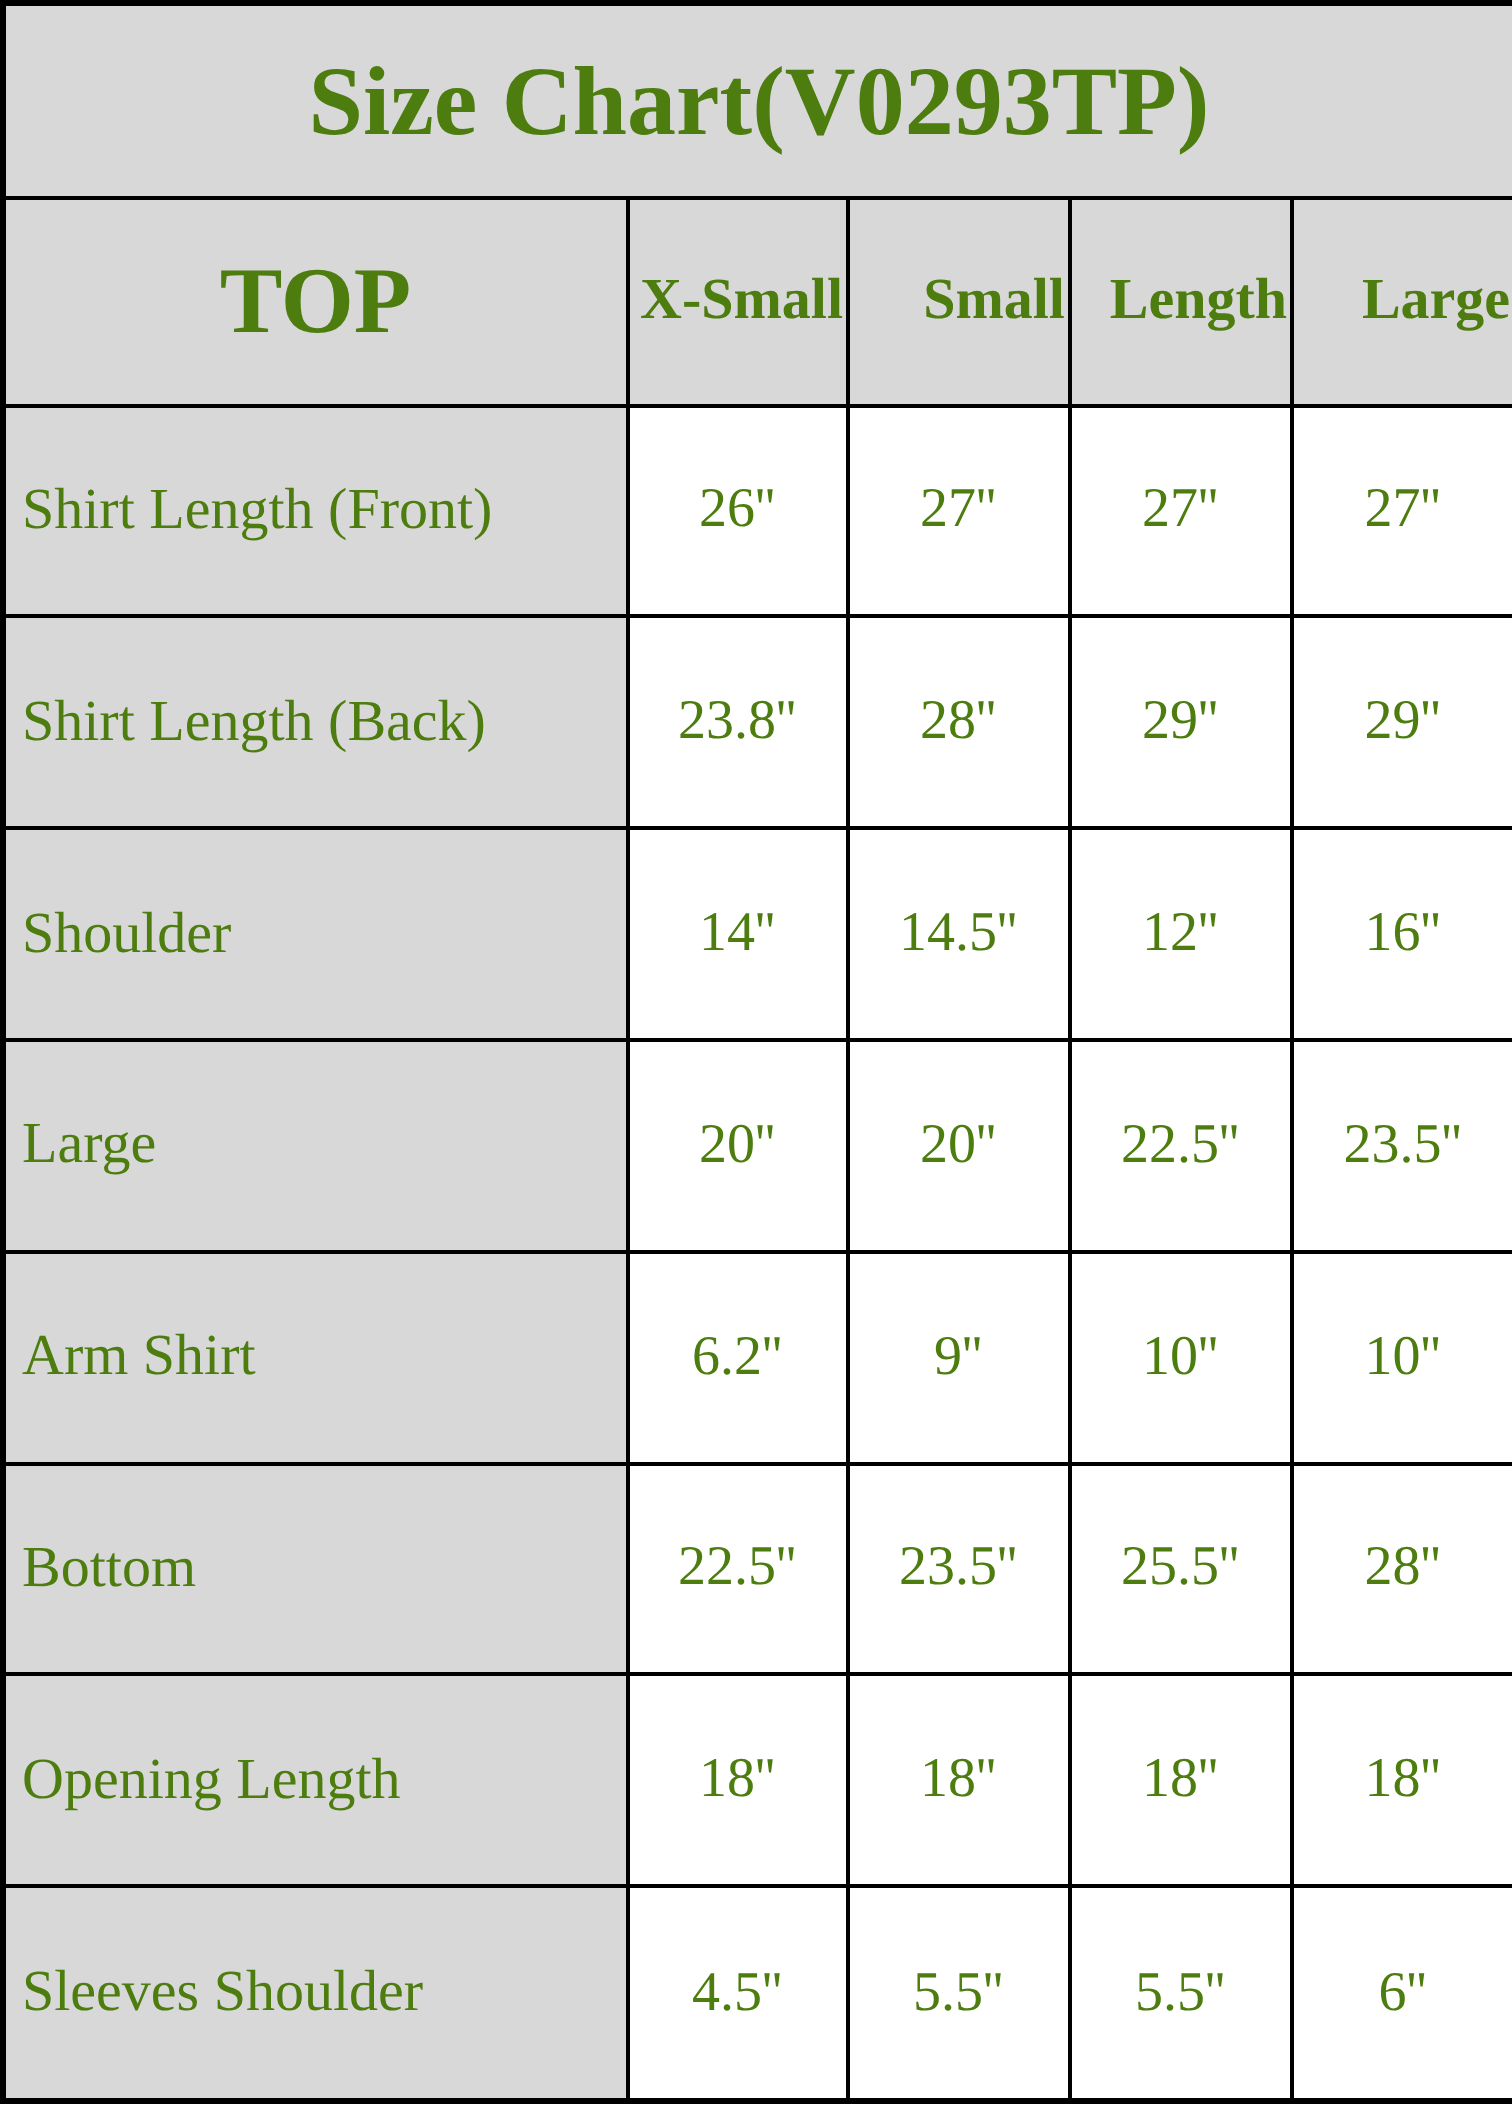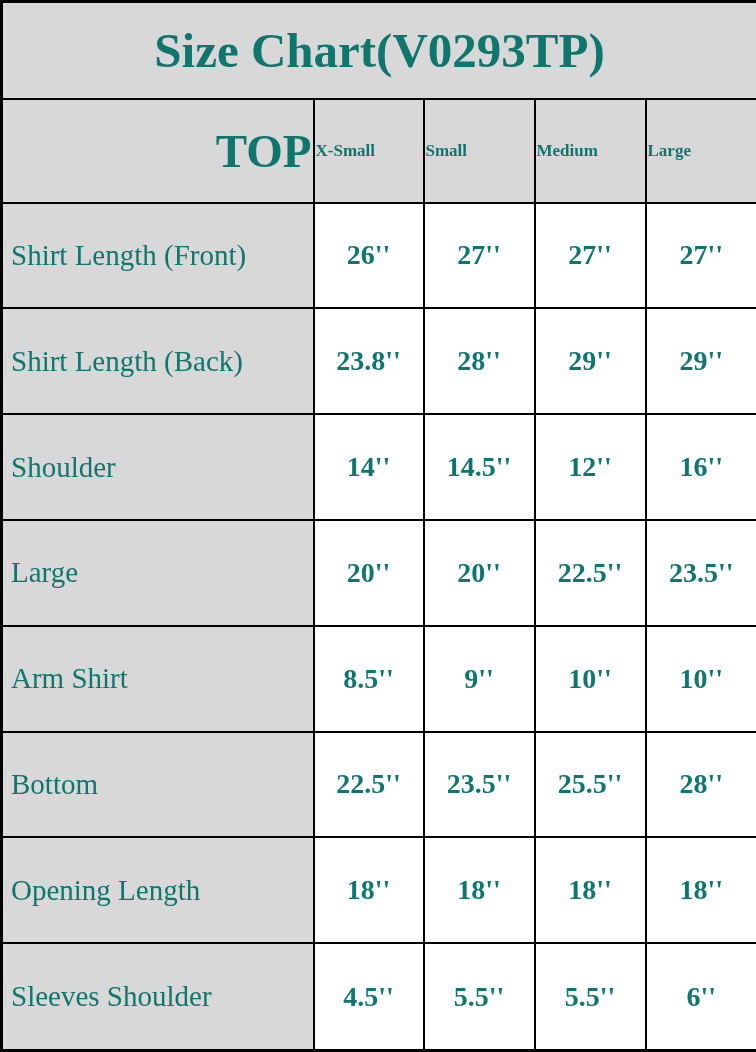--- a/index.html
+++ b/index.html
@@ -5,21 +5,21 @@
   html, body {
     margin: 0;
     padding: 0;
     background: #ffffff;
   }
   .sheet {
     width: 756px;
     height: 1052px;
     box-sizing: border-box;
     font-family: "Liberation Serif", serif;
-    color: #0f766e;
+    color: #4d7c0f;
   }
   table.size-chart {
     width: 756px;
     height: 1052px;
     border-collapse: collapse;
     table-layout: fixed;
     border: 3px solid #000000;
   }
   td {
     border: 2px solid #000000;
@@ -31,43 +31,43 @@
   tr.header-row { height: 104px; }
   td.title-cell {
     background: #d8d8d8;
     text-align: center;
     font-weight: bold;
     font-size: 49px;
     letter-spacing: 0px;
   }
   td.corner-cell {
     background: #d8d8d8;
-    text-align: right;
+    text-align: center;
     font-weight: bold;
     font-size: 47px;
   }
   td.size-header-cell {
     background: #d8d8d8;
-    text-align: left;
+    text-align: right;
     font-weight: bold;
-    font-size: 17px;
+    font-size: 29px;
   }
   td.row-label-cell {
     background: #d8d8d8;
     text-align: left;
     padding-left: 8px;
     font-size: 29px;
     font-weight: normal;
     margin-top: 32px;
   }
   td.value-cell {
     background: #ffffff;
     text-align: center;
     font-size: 28px;
-    font-weight: bold;
+    font-weight: normal;
     margin-left: 12px;
   }
 </style>
 </head>
 <body>
 
 <div class="sheet">
   <table class="size-chart">
     <colgroup>
       <col style="width:312px">
@@ -79,21 +79,21 @@
 
     <tbody>
         <tr class="title-row">
       <td class="title-cell" colspan="5">Size Chart(V0293TP)</td>
     </tr>
 
     <tr class="header-row">
       <td class="corner-cell">TOP</td>
       <td class="size-header-cell">X-Small</td>
       <td class="size-header-cell">Small</td>
-      <td class="size-header-cell">Medium</td>
+      <td class="size-header-cell">Length</td>
       <td class="size-header-cell">Large</td>
     </tr>
 
     <tr class="data-row">
       <td class="row-label-cell">Shirt Length (Front)</td>
       <td class="value-cell">26''</td>
       <td class="value-cell">27''</td>
       <td class="value-cell">27''</td>
       <td class="value-cell">27''</td>
     </tr>
@@ -117,21 +117,21 @@
     <tr class="data-row">
       <td class="row-label-cell">Large</td>
       <td class="value-cell">20''</td>
       <td class="value-cell">20''</td>
       <td class="value-cell">22.5''</td>
       <td class="value-cell">23.5''</td>
     </tr>
 
     <tr class="data-row">
       <td class="row-label-cell">Arm Shirt</td>
-      <td class="value-cell">8.5''</td>
+      <td class="value-cell">6.2''</td>
       <td class="value-cell">9''</td>
       <td class="value-cell">10''</td>
       <td class="value-cell">10''</td>
     </tr>
 
     <tr class="data-row">
       <td class="row-label-cell">Bottom</td>
       <td class="value-cell">22.5''</td>
       <td class="value-cell">23.5''</td>
       <td class="value-cell">25.5''</td>

